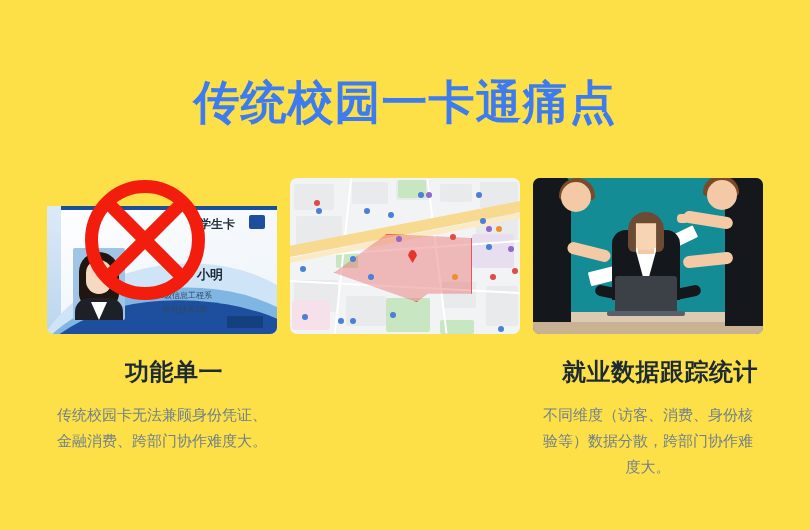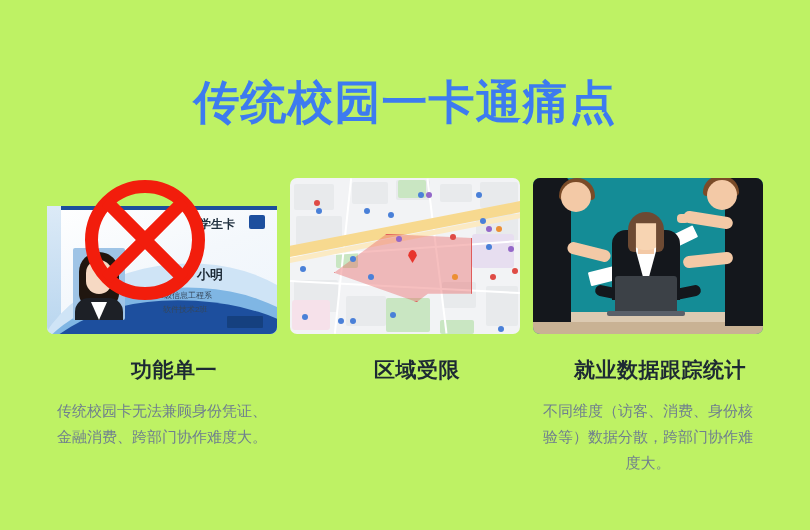--- a/index.html
+++ b/index.html
@@ -10,21 +10,21 @@
     width: 810px;
     height: 530px;
     overflow: hidden;
     background: #e9f5fd;
     font-family: "Liberation Sans", "DejaVu Sans", sans-serif;
   }
   #slide {
     position: relative;
     width: 810px;
     height: 530px;
-    background: #bef264;
+    background: #fde047;
   }
 
   
   #page-title {
     position: absolute;
     top: 74px;
     left: 0;
     width: 810px;
     text-align: center;
     font-size: 46px;
@@ -52,21 +52,21 @@
   }
   .card-media {
     position: relative;
     width: 230px;
     height: 156px;
     border-radius: 7px;
     overflow: hidden;
   }
   .card-heading {
     margin-top: 22px;
-    font-size: 21px;
+    font-size: 24px;
     font-weight: bold;
     color: #1d2a33;
     letter-spacing: 0.5px;
     white-space: nowrap;
     margin-left: 24px;
   }
   .card-body {
     margin-top: 14px;
     width: 214px;
     font-size: 15px;
@@ -547,21 +547,20 @@
           <div class="map-dot purple" style="left:106px;top:58px;"></div>
           <div class="map-dot purple" style="left:218px;top:68px;"></div>
           <div class="map-dot red" style="left:24px;top:22px;"></div>
           <div class="map-dot red" style="left:160px;top:56px;"></div>
           <div class="map-dot red" style="left:200px;top:96px;"></div>
           <div class="map-dot red" style="left:222px;top:90px;"></div>
           <div class="map-dot orange" style="left:162px;top:96px;"></div>
           <div class="map-dot orange" style="left:206px;top:48px;"></div>
         </div>
       </div>
-      <div class="card-heading">区域受限</div>
     </div>
 
     <div class="card">
       <div class="card-media">
         <div class="office">
           <div class="of-floor"></div>
           <div class="of-desk"></div>
 
           <div class="of-left-body"></div>
           <div class="of-left-hair"></div>

